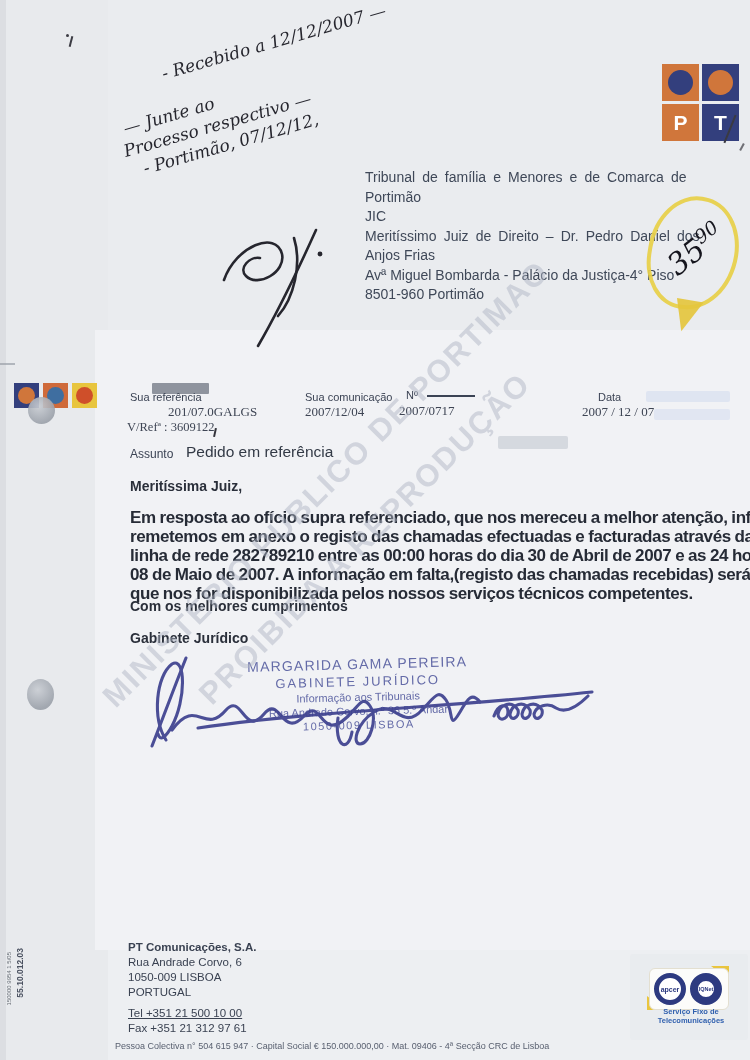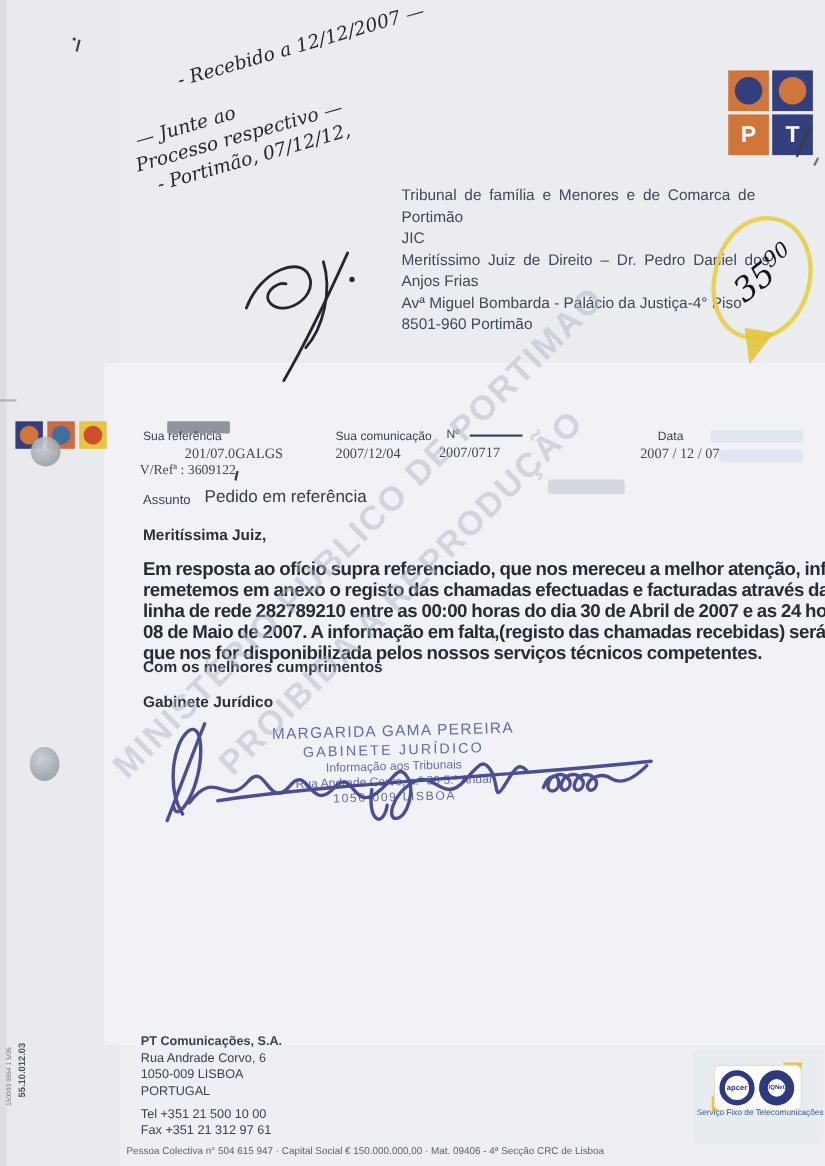--- a/index.html
+++ b/index.html
@@ -84,37 +84,37 @@
 
   
   .watermark{left:38px;top:448px;width:640px;transform:rotate(-45deg);
              color:rgba(174,180,194,.48);font-weight:bold;pointer-events:none;}
   .watermark .w1{font-size:31px;letter-spacing:2px;white-space:nowrap;}
   .watermark .w2{font-size:31px;letter-spacing:2px;white-space:nowrap;margin-left:70px;margin-top:30px;}
 
   
   .footer-co{left:128px;top:940px;font-size:11.5px;line-height:15px;color:#3a4252;}
   .footer-co .b{font-weight:bold;}
-  .footer-co .tel{margin-top:6px;}
+  .footer-co .tel{margin-top:6px;text-decoration:underline;}
   .legal{left:115px;top:1041px;font-size:9px;color:#596070;white-space:nowrap;}
 
   
   .badge-bg{left:630px;top:954px;width:118px;height:86px;background:#e7e9ec;opacity:.65;border-radius:3px;}
   .badge-box{left:649px;top:968px;width:78px;height:40px;background:#fcfcfa;border:1px solid #e3dfd0;
              border-radius:6px;overflow:hidden;}
   .badge-tri-tr{left:711px;top:966px;width:0;height:0;border-left:18px solid transparent;border-top:14px solid #e9c53e;}
   .badge-tri-bl{left:647px;top:996px;width:0;height:0;border-right:18px solid transparent;border-bottom:14px solid #e9c53e;}
   .cert-circle{position:absolute;width:32px;height:32px;border-radius:50%;box-sizing:border-box;
                display:flex;align-items:center;justify-content:center;}
   .cert-apcer{left:4px;top:4px;border:5px solid #2d3a80;background:#fff;}
   .cert-apcer span{font-size:7px;font-weight:bold;color:#2d3a80;}
   .cert-iqnet{left:40px;top:4px;border:8px solid #2d3a80;background:#fff;}
   .cert-iqnet span{font-size:5.5px;font-weight:bold;color:#2d3a80;}
   .badge-caption{left:633px;top:1007px;width:116px;text-align:center;font-size:7.5px;
-                 font-weight:normal;color:#2f5fae;}
+                 font-weight:bold;color:#2f5fae;}
 
   
   .vcode{writing-mode:vertical-rl;transform:rotate(180deg);color:#4a5160;}
   .vcode-small{left:6px;top:952px;font-size:6px;color:#6a7078;}
   .vcode-large{left:15px;top:948px;font-size:8.5px;font-weight:bold;}
 
   svg{position:absolute;overflow:visible;}
 </style>
 </head>
 <body>

